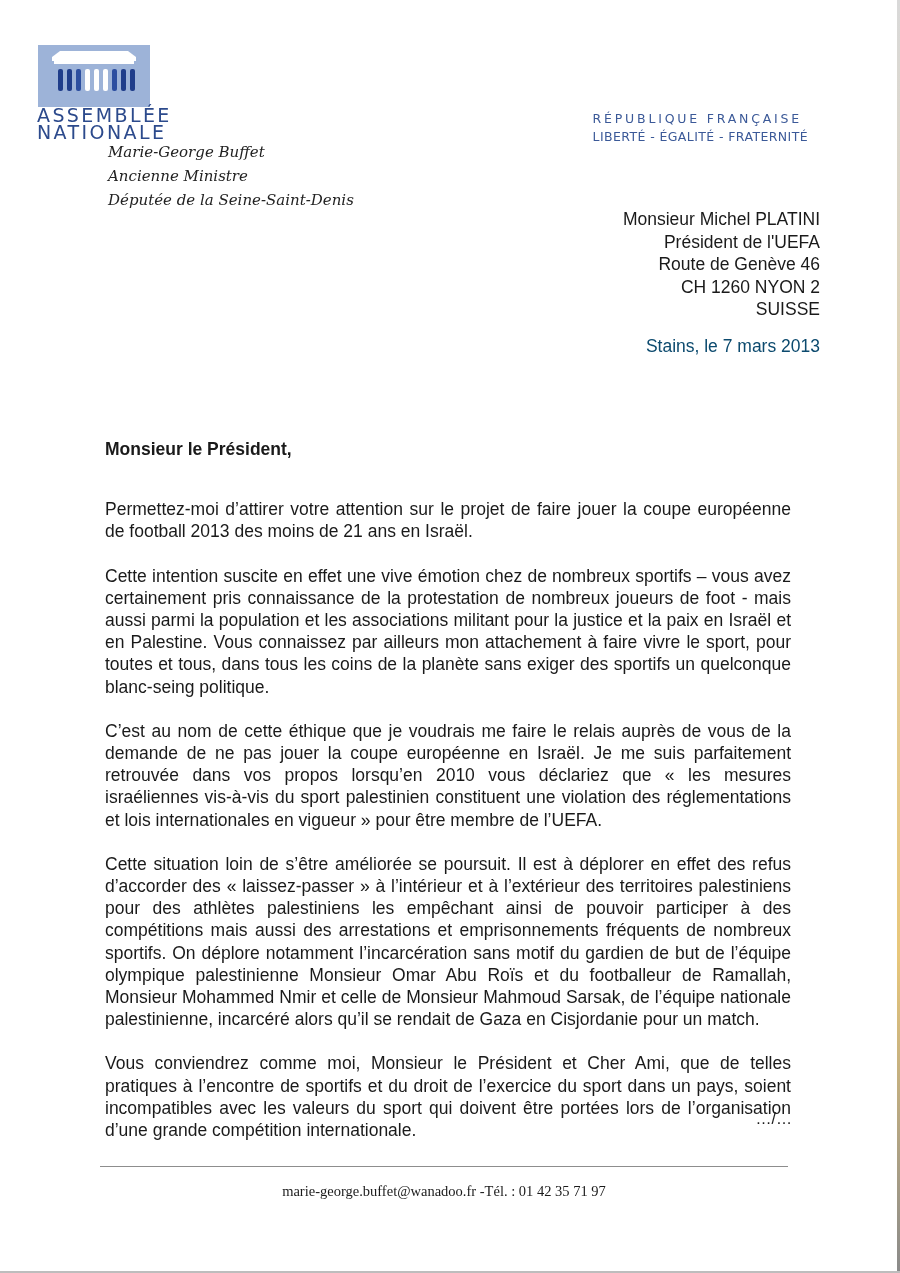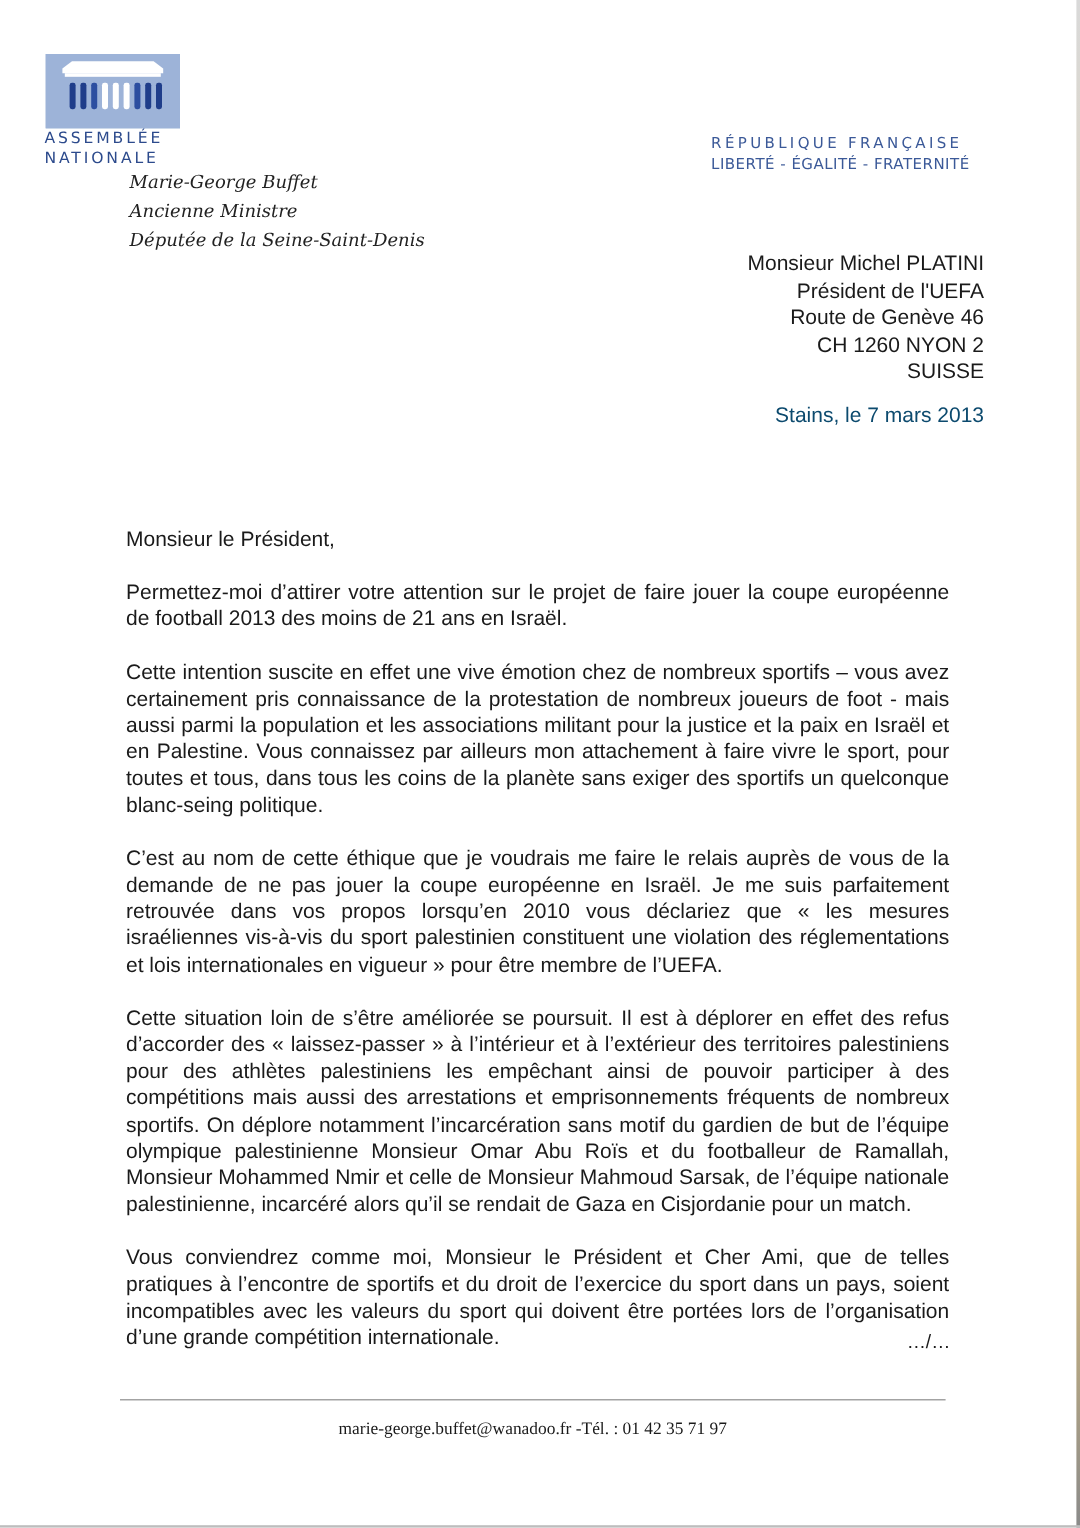--- a/index.html
+++ b/index.html
@@ -15,21 +15,21 @@
     }
     .bottom-edge {
       position: absolute; left: 0; bottom: 0; width: 900px; height: 2px; background: #bdbdbd;
     }
     
     .logo { position: absolute; left: 38px; top: 45px; width: 112px; height: 62px; background: #9db3d8; }
     .logo svg { display: block; }
     .logo-text {
       position: absolute; left: 37px; top: 107px;
       font-family: "DejaVu Sans", sans-serif; color: #2c4a8c;
-      font-size: 13px; letter-spacing: 2.4px; line-height: 17px;
+      font-size: 19px; letter-spacing: 2.4px; line-height: 17px;
     }
     .deputy {
       position: absolute; left: 108px; top: 140px;
       font-family: "DejaVu Serif", serif; font-style: italic;
       font-size: 15px; line-height: 24px; color: #222;
     }
     .republic {
       position: absolute; right: 92px; top: 110px; text-align: left;
       font-family: "DejaVu Sans", sans-serif; color: #3b5998;
       font-size: 12.5px; line-height: 18px;
@@ -42,21 +42,21 @@
     }
     .date {
       position: absolute; right: 80px; top: 336px;
       font-size: 17.5px; color: #0c4a6e;
     }
     .body-text {
       position: absolute; left: 105px; top: 438px; width: 686px;
       font-size: 17.5px; line-height: 22.2px; color: #1a1a1a;
     }
     .body-text p { margin: 0 0 22px 0; text-align: justify; }
-    .body-text p.salutation { margin-bottom: 22px; }
+    .body-text p.salutation { margin-bottom: 38px; font-weight: bold; }
     .cont {
       position: absolute; right: 108px; top: 1110px;
       font-size: 16px; color: #1a1a1a;
     }
     .footer-rule {
       position: absolute; left: 100px; top: 1166px; width: 688px; height: 1px;
       background: #8d8d8d;
     }
     .footer {
       position: absolute; left: 100px; top: 1183px; width: 688px; text-align: center;

